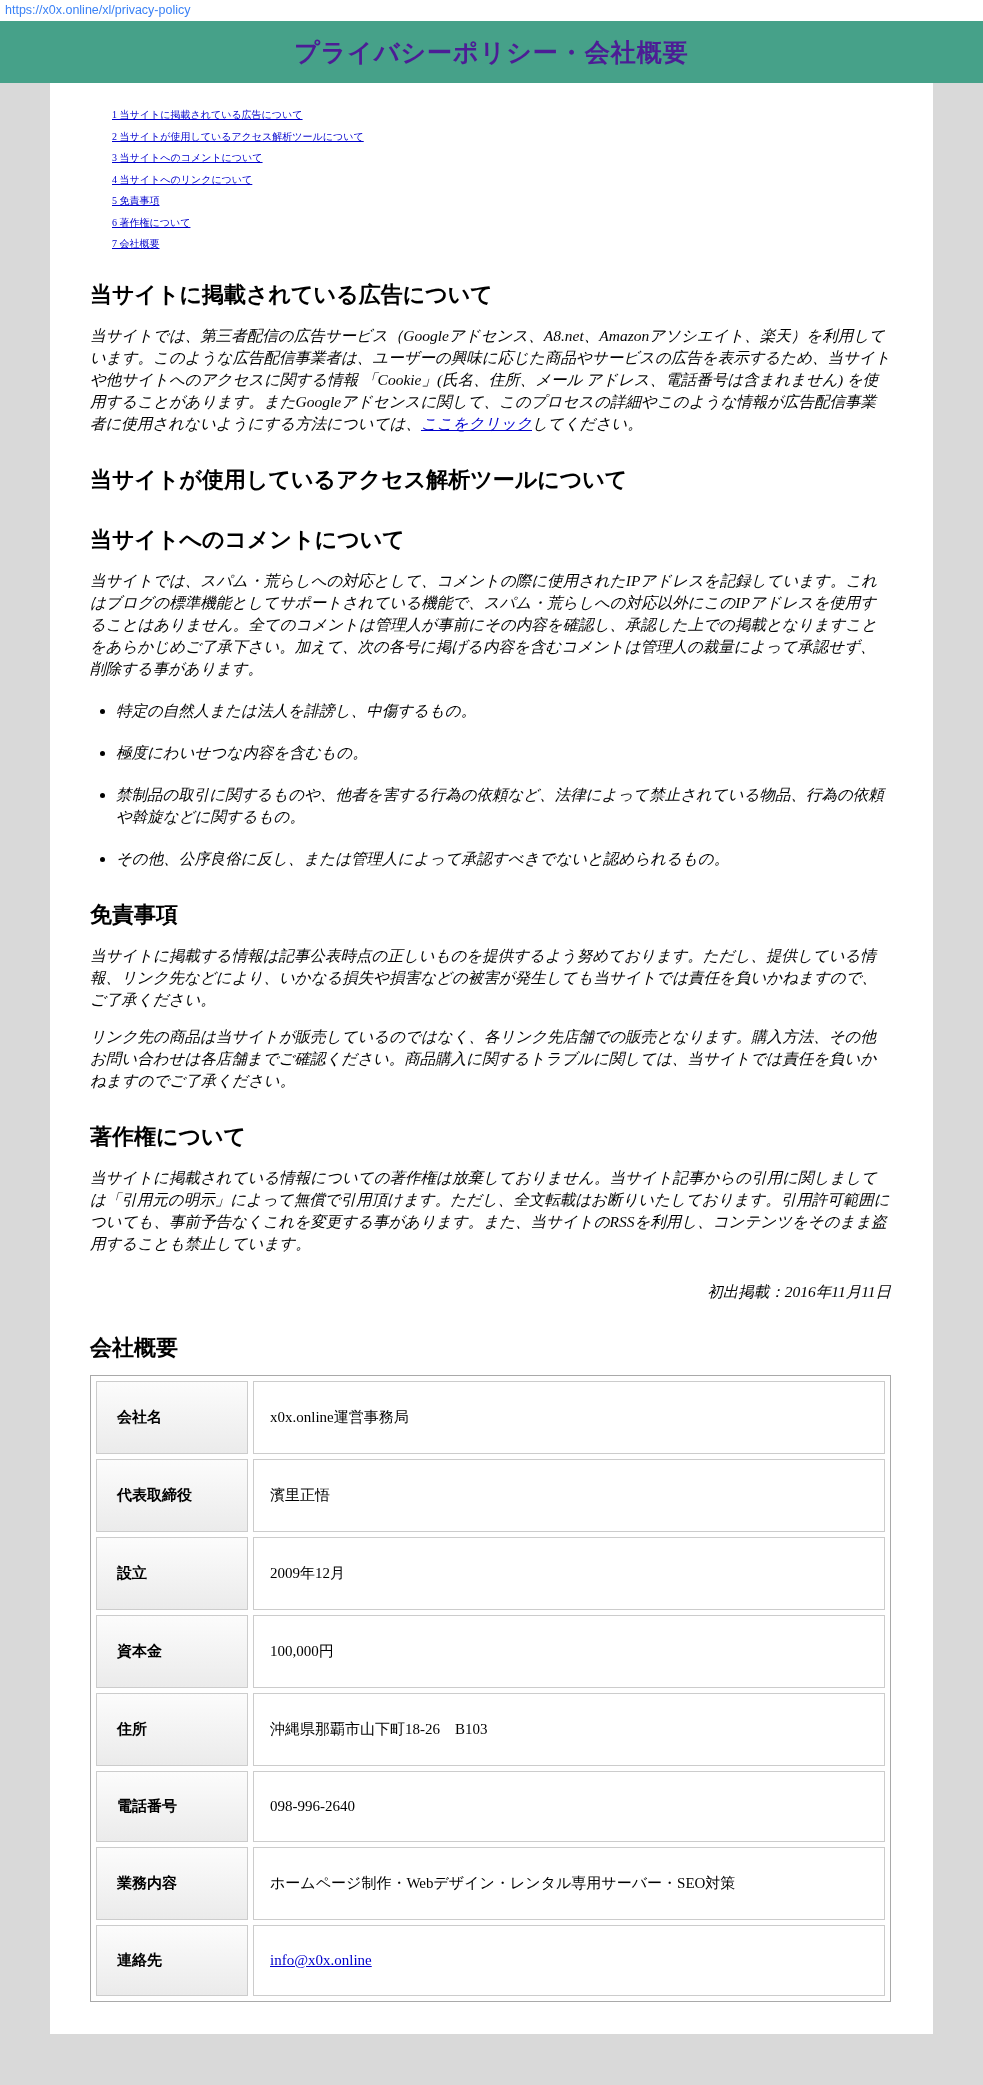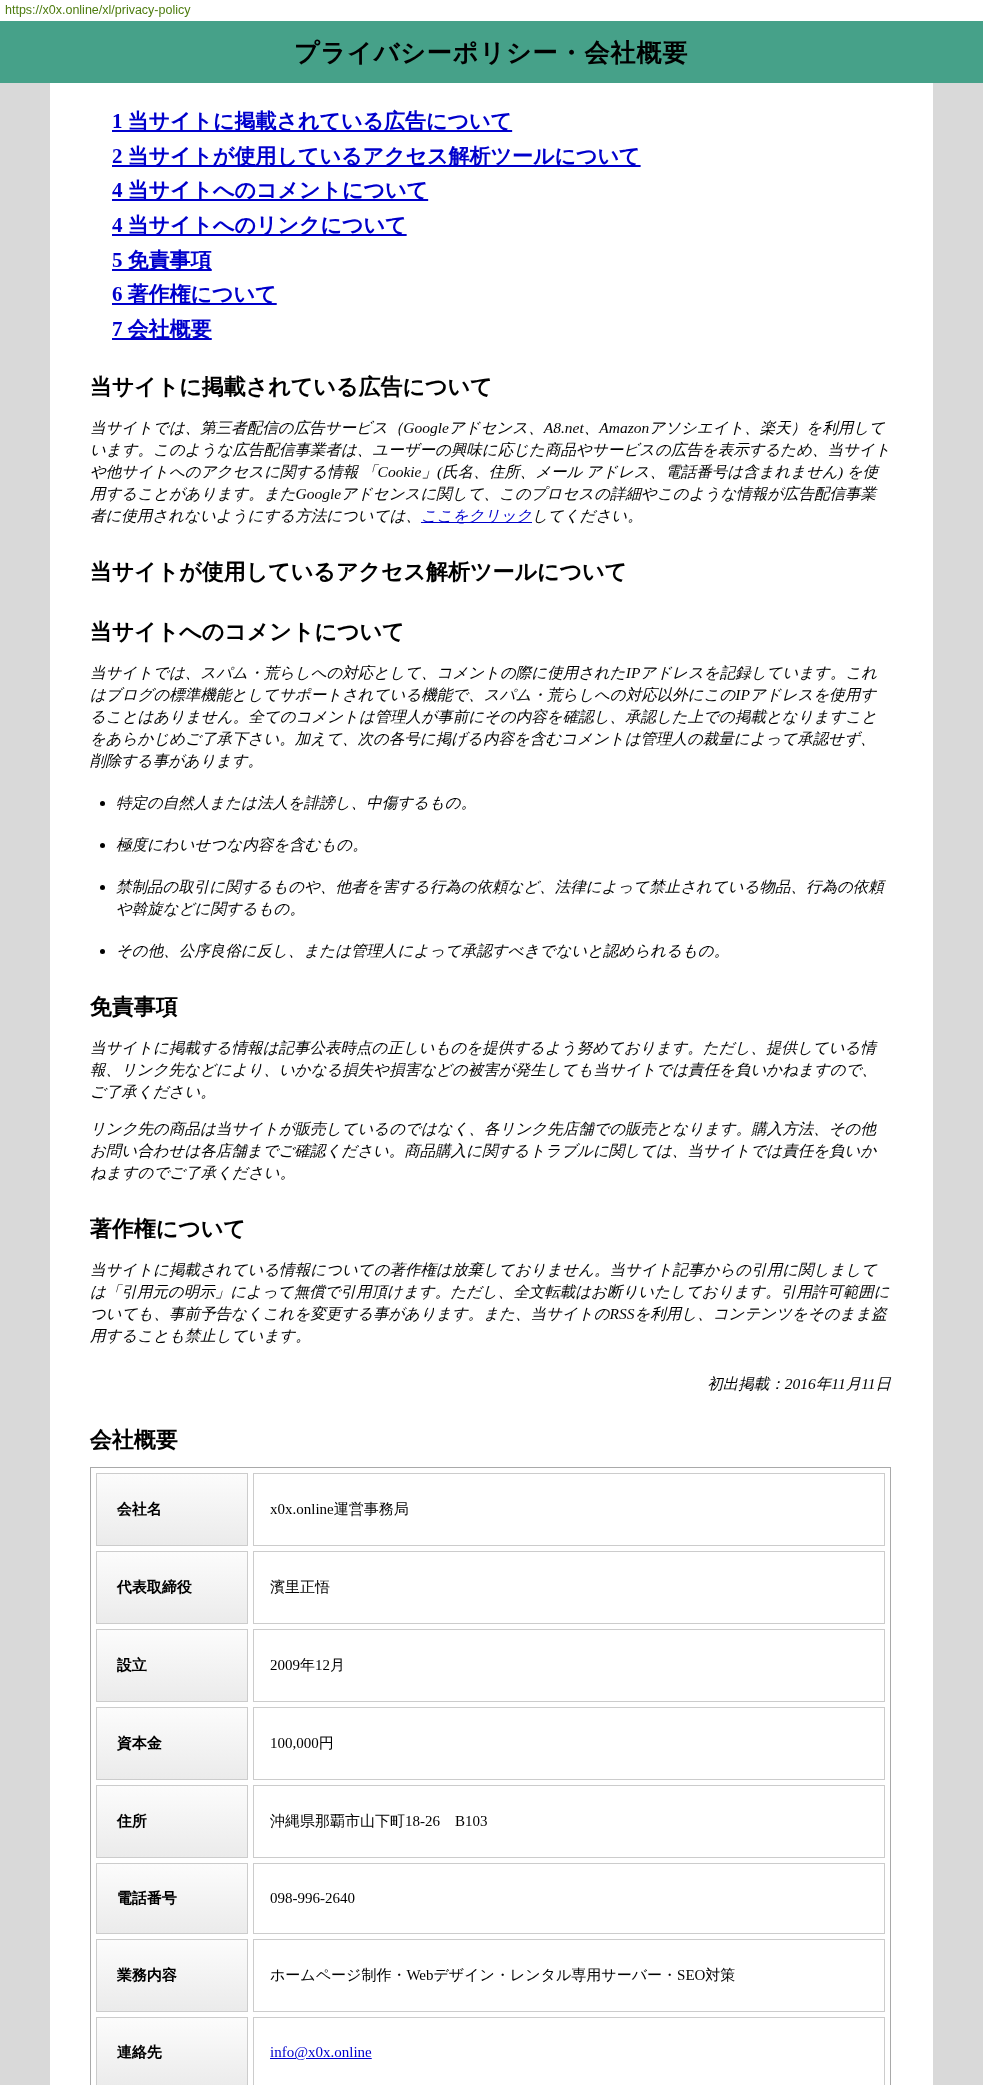--- a/index.html
+++ b/index.html
@@ -7,47 +7,47 @@
   body {
     background: #d9d9d9;
     font-family: "Liberation Serif", "DejaVu Serif", serif;
     color: #000;
     min-width: 983px;
   }
   .url-bar {
     background: #ffffff;
     padding: 3px 5px 4px;
     font: 12.5px "Liberation Sans", sans-serif;
-    color: #4d7c0f;
+    color: #3b82f6;
   }
   .site-header {
     background: #46a189;
     height: 62px;
     display: flex;
     align-items: center;
     justify-content: center;
   }
   .site-header h1 {
     margin: 16px;
-    color: #000000;
+    color: #4c1d95;
     font: bold 25px "Liberation Sans", "DejaVu Sans", sans-serif;
     letter-spacing: 1px;
   }
   .page {
     width: 883px;
     margin: 0 auto;
     background: #ffffff;
     padding: 10px 42px 30px 40px;
   }
   .toc {
     list-style: none;
     margin: 16px 0 28px;
     padding: 0 0 0 22px;
   }
-  .toc li { margin: 0 0 9.5px; font-size: 21px; line-height: 1.2; font-weight: bold; }
+  .toc li { margin: 0 0 9.5px; font-size: 10px; line-height: 1.2; }
   a { color: #0000cc; text-decoration: underline; }
   h2 {
     font: bold 22px "Liberation Sans", "DejaVu Sans", sans-serif;
     margin: 30px 0 12px;
     color: #000;
   }
   p, .rules li {
     font-size: 15.5px;
     line-height: 1.42;
     font-style: italic;
@@ -86,21 +86,21 @@
 
 <header class="site-header">
   <h1>プライバシーポリシー・会社概要</h1>
 </header>
 
 <main class="page">
 
   <ul class="toc">
     <li><a href="#">1 当サイトに掲載されている広告について</a></li>
     <li><a href="#">2 当サイトが使用しているアクセス解析ツールについて</a></li>
-    <li><a href="#">4 当サイトへのコメントについて</a></li>
+    <li><a href="#">3 当サイトへのコメントについて</a></li>
     <li><a href="#">4 当サイトへのリンクについて</a></li>
     <li><a href="#">5 免責事項</a></li>
     <li><a href="#">6 著作権について</a></li>
     <li><a href="#">7 会社概要</a></li>
   </ul>
 
   <section>
     <h2>当サイトに掲載されている広告について</h2>
     <p><span>当サイトでは、第三者配信の広告サービス（Googleアドセンス、A8.net、Amazonアソシエイト、楽天）を利用しています。このような広告配信事業者は、ユーザーの興味に応じた商品やサービスの広告を表示するため、当サイトや他サイトへのアクセスに関する情報 「Cookie」(氏名、住所、メール アドレス、電話番号は含まれません) を使用することがあります。またGoogleアドセンスに関して、このプロセスの詳細やこのような情報が広告配信事業者に使用されないようにする方法については、</span><a href="#">ここをクリック</a><span>してください。</span></p>
   </section>

